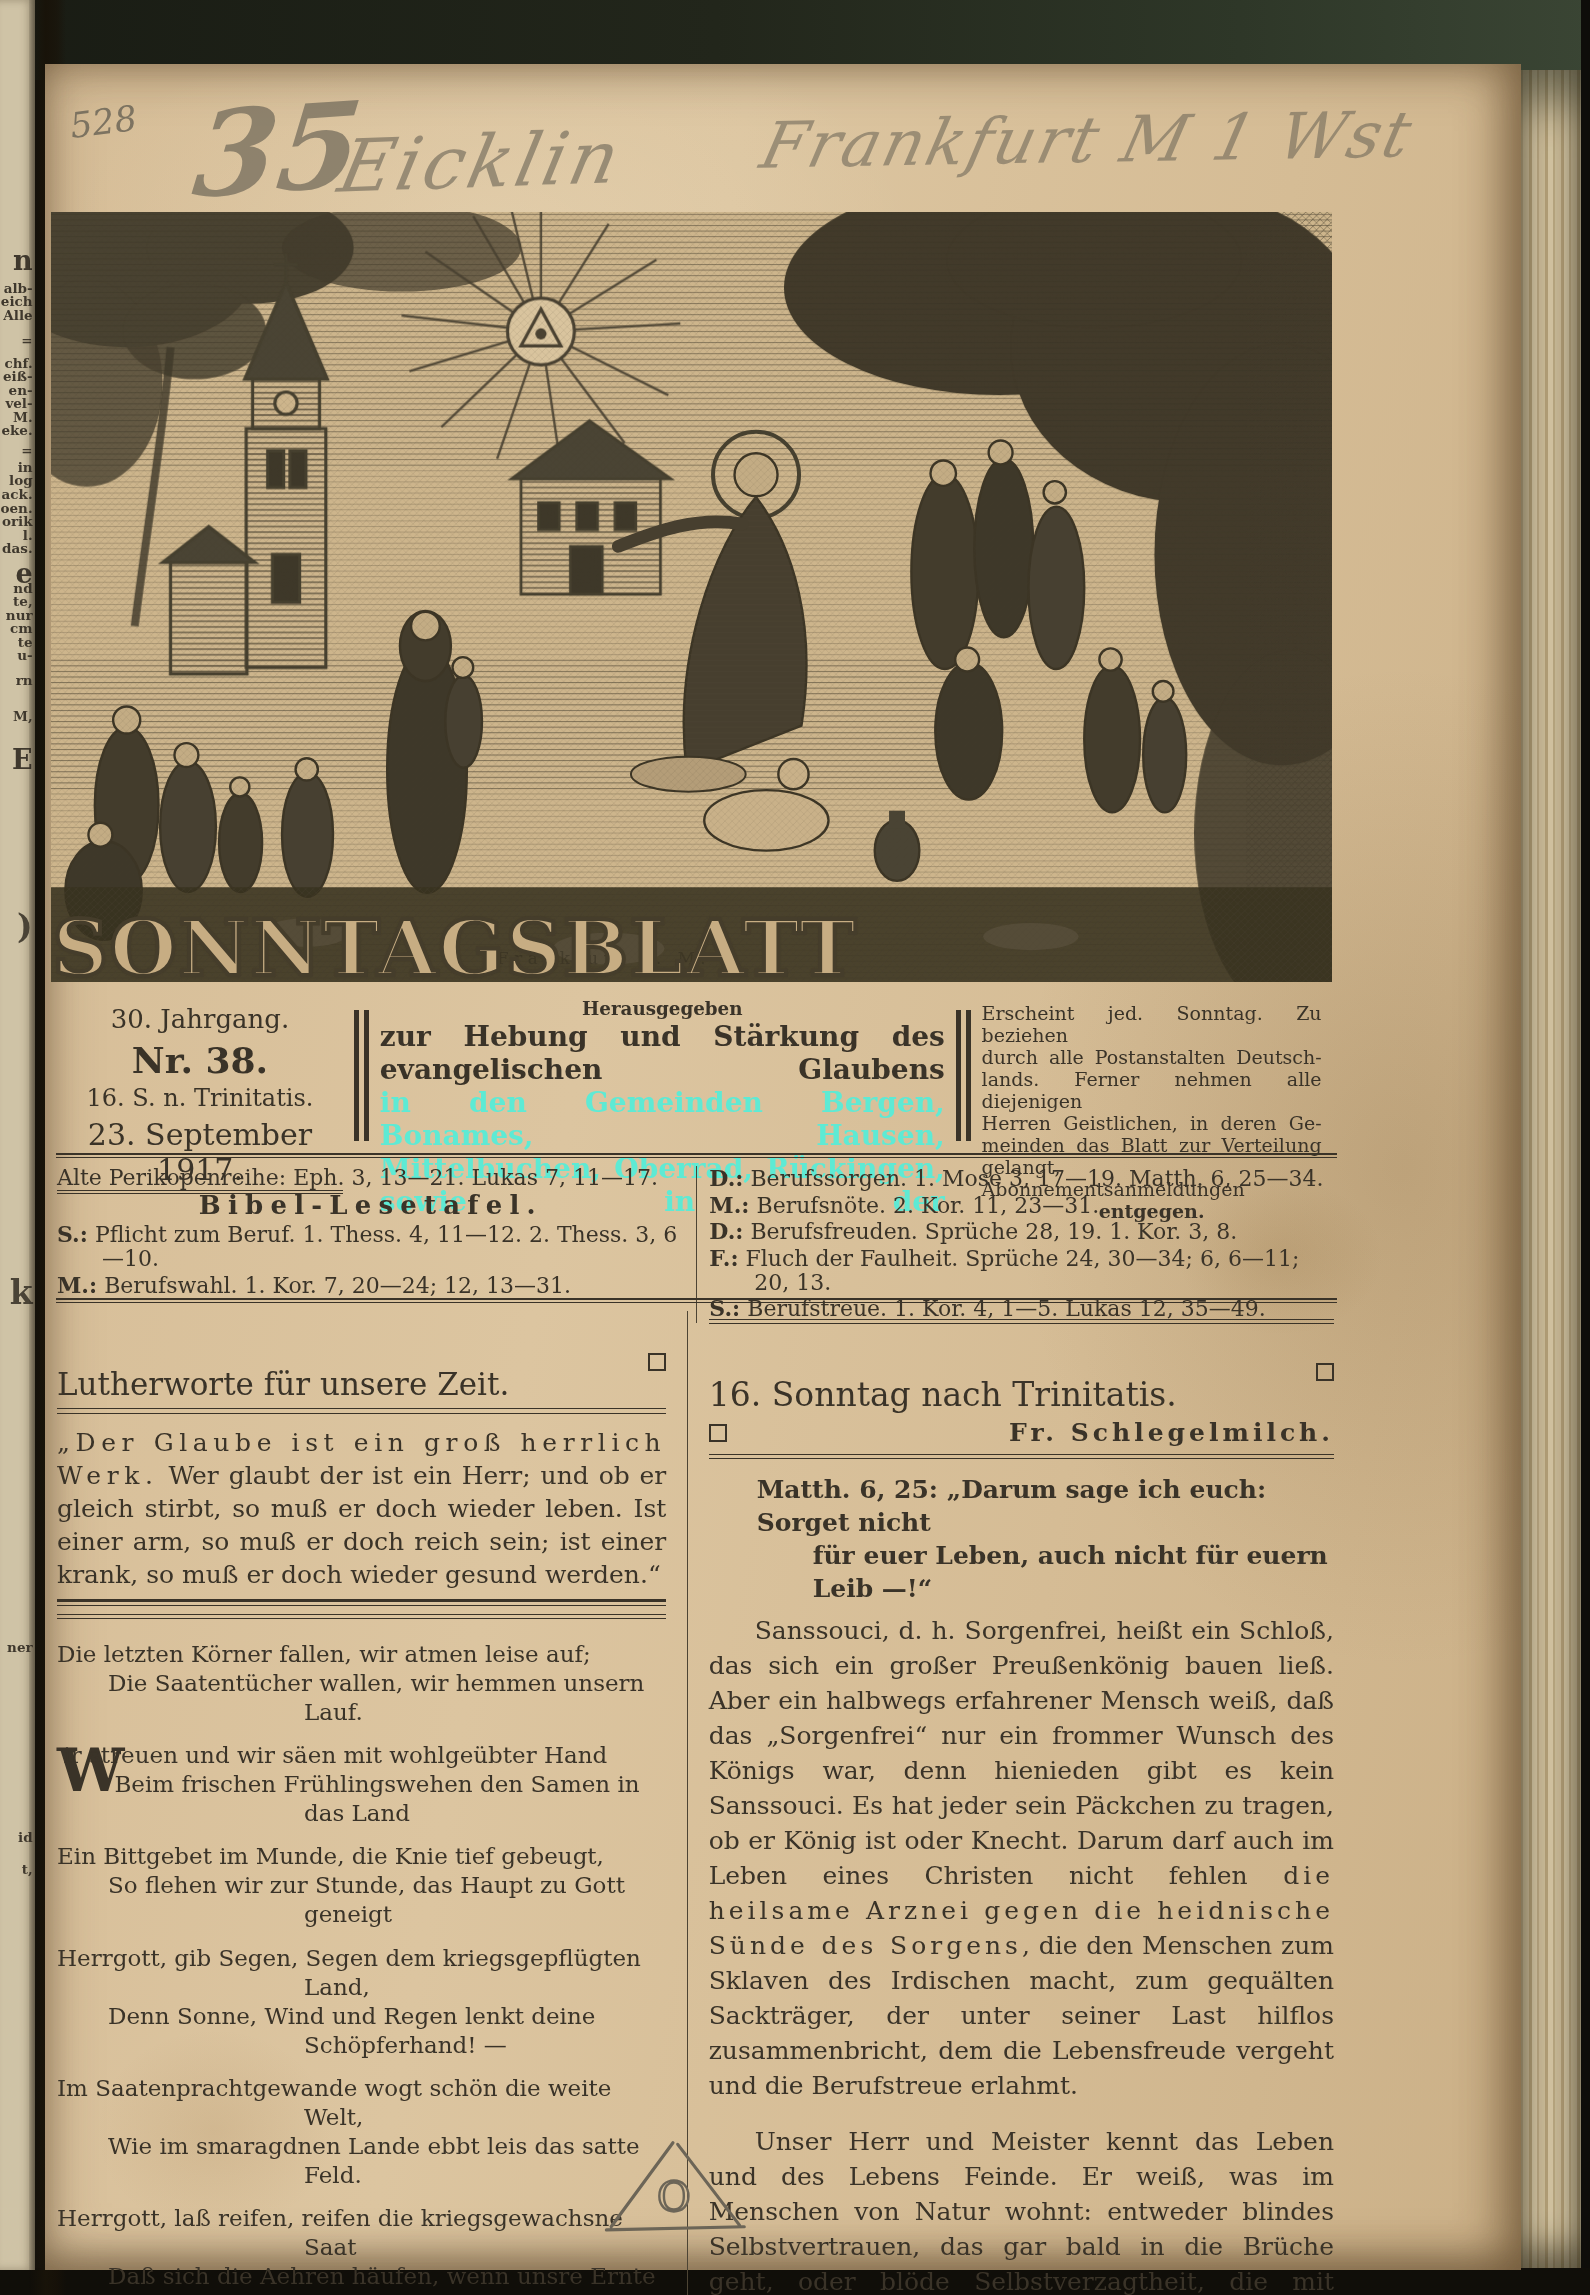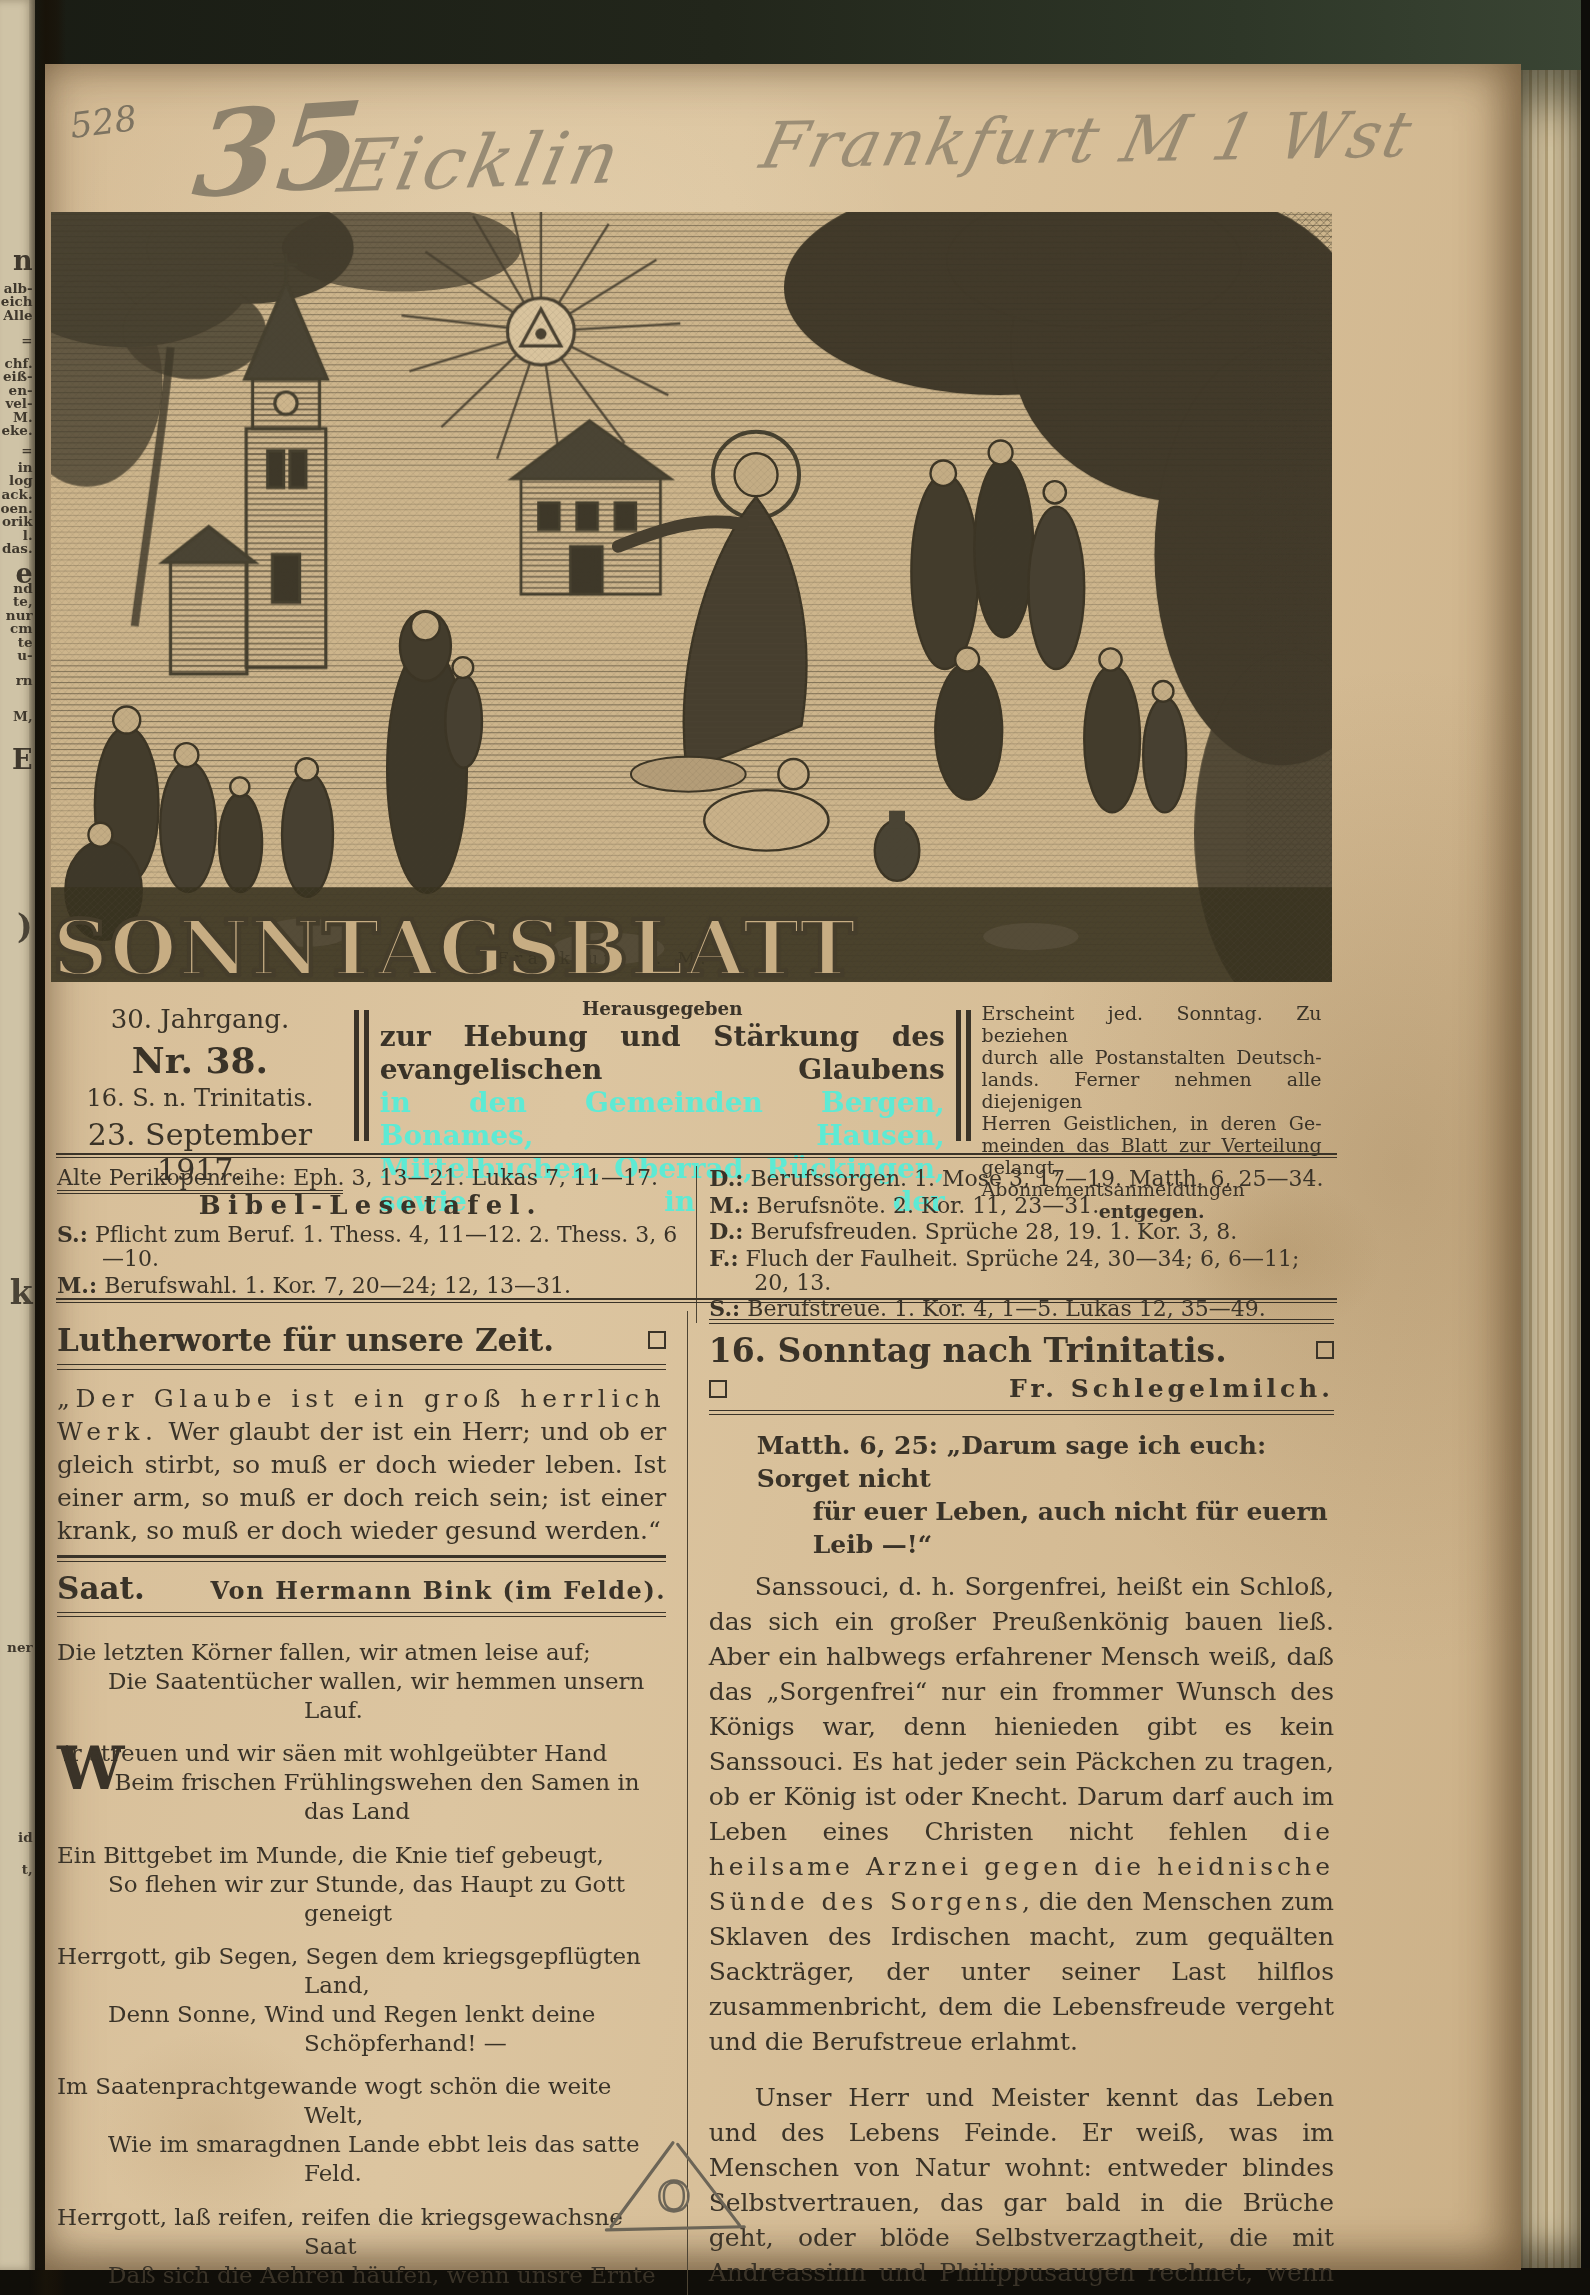--- a/index.html
+++ b/index.html
@@ -70,21 +70,21 @@
   .lt-left{width:628px;padding-right:11px;}
   .lt-right{width:625px;border-left:1.6px solid var(--ink-soft);padding-left:12.7px;}
   .lt-title{text-align:center;font-size:26px;font-weight:bold;letter-spacing:7.2px;margin:3.2px 0 4.8px;}
   .lt-entry{padding-left:45px;text-indent:-45px;margin-bottom:1.6px;}
   .lt-day{font-weight:bold;}
   
   .columns{position:absolute;left:57px;top:1311px;width:1277px;display:flex;}
   .col-left{width:630px;padding-right:20.7px;box-sizing:border-box;}
   .col-right{width:647px;border-left:1.6px solid var(--ink-soft);padding-left:20.7px;box-sizing:border-box;}
   .head-row{display:flex;justify-content:space-between;align-items:center;margin-top:11px;}
-  .head-row .title{font-size:31px;font-weight:bold;}
+  .head-row .title{font-size:31px;font-weight:normal;margin-top:44px;}
   .sq{width:14.3px;height:14.3px;border:2.4px solid var(--ink);flex:0 0 auto;}
   .byline-row{display:flex;justify-content:space-between;align-items:center;margin:4.8px 0 1.6px;}
   .byline{font-size:25px;font-weight:bold;letter-spacing:4px;}
   .quote{font-size:25px;line-height:33px;text-align:justify;margin:12px 0 8px;}
   .quote .sperr1{letter-spacing:5.6px;}
   .saat-row{display:flex;justify-content:space-between;align-items:baseline;margin-top:8px;}
   .saat-row .title{font-size:31px;font-weight:bold;}
   .saat-row .byline2{font-size:24px;font-weight:bold;letter-spacing:1.6px;}
   .poem{margin-top:20.7px;font-size:23px;line-height:29px;}
   .stanza{margin-bottom:14.3px;}
@@ -340,24 +340,20 @@
 <div class="columns">
 
   <div class="col-left">
     <div class="head-row">
       <span class="title">Lutherworte für unsere Zeit.</span>
       <span class="sq"></span>
     </div>
     <div class="trule"></div>
     <p class="quote"><span class="sperr1">„Der Glaube ist ein groß herrlich Werk.</span><span> Wer glaubt der ist ein Herr; und ob er gleich stirbt, so muß er doch wieder leben.  Ist einer arm, so muß er doch reich sein; ist einer krank, so muß er doch wieder gesund werden.“</span></p>
     <div class="drule"></div>
-    <div class="saat-row">
-      <span class="title">Saat.</span>
-      <span class="byline2">Von Hermann Bink (im Felde).</span>
-    </div>
     <div class="trule"></div>
     <div class="poem">
       <div class="stanza">
         <div class="pl">Die letzten Körner fallen, wir atmen leise auf;</div>
         <div class="pl2">Die Saatentücher wallen, wir hemmen unsern Lauf.</div>
       </div>
       <div class="stanza first">
         <div class="pl">Wir streuen und wir säen mit wohlgeübter Hand</div>
         <div class="pl2">Beim frischen Frühlingswehen den Samen in das Land</div>
       </div>

